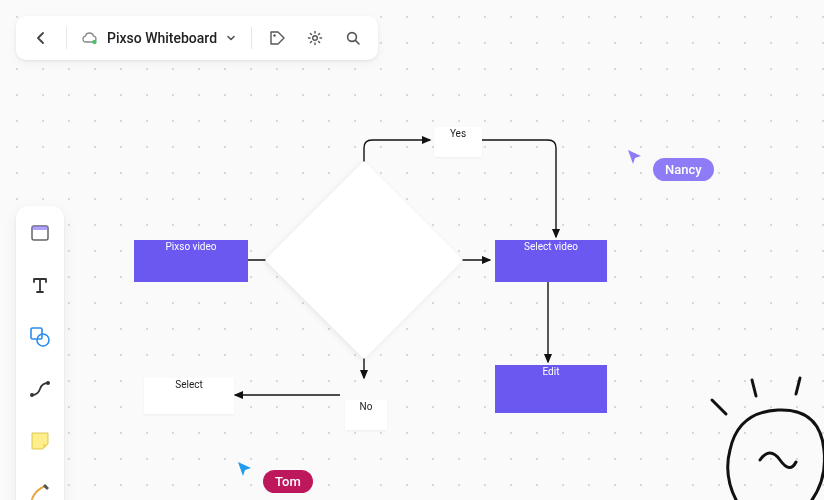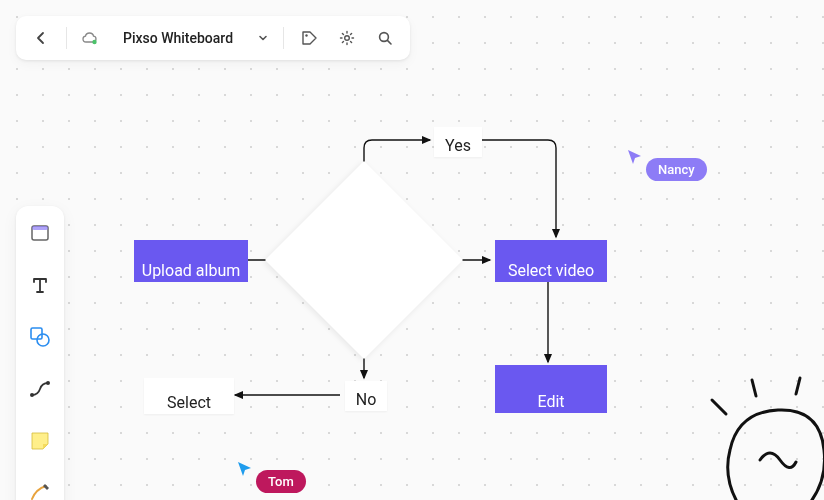--- a/index.html
+++ b/index.html
@@ -1,30 +1,30 @@
 <!DOCTYPE html>
 <html><head>
 <meta charset="utf-8">
 <style>
 *{box-sizing:border-box;margin:0;padding:0}
 body{font-family:-apple-system,BlinkMacSystemFont,"Segoe UI",Roboto,sans-serif;background:#fafafa;width:824px;height:500px;overflow:hidden;position:relative}
 .dotgrid{position:absolute;inset:0;background-image:radial-gradient(circle,#d8d8d8 1px,transparent 1px);background-size:26px 26px;background-position:4px 4px}
 .topbar{position:absolute;top:16px;left:16px;height:44px;background:#fff;border-radius:10px;box-shadow:0 1px 3px rgba(0,0,0,0.08),0 4px 12px rgba(0,0,0,0.04);display:flex;align-items:center;padding:0 8px;gap:4px}
 .tb-btn{width:34px;height:34px;display:flex;align-items:center;justify-content:center;border-radius:6px;cursor:pointer;color:#555}
-.tb-title{display:flex;align-items:center;gap:24px;padding:0 6px;cursor:pointer;font-size:14px;color:#222;font-weight:500}
+.tb-title{display:flex;align-items:center;gap:8px;padding:0 6px;cursor:pointer;font-size:14px;color:#222;font-weight:500}
 .tb-sep{width:1px;height:22px;background:#e6e6e6;margin:0 4px}
 .sidebar{position:absolute;left:16px;top:206px;width:48px;background:#fff;border-radius:12px;box-shadow:0 1px 3px rgba(0,0,0,0.08),0 4px 16px rgba(0,0,0,0.05);display:flex;flex-direction:column;align-items:center;padding:10px 0;gap:18px}
 .sb-btn{width:34px;height:34px;display:flex;align-items:center;justify-content:center;cursor:pointer;border-radius:6px;color:#444}
 .canvas{position:absolute;inset:0}
-.node{position:absolute;display:flex;align-items:flex-end;justify-content:center;font-size:16px;text-align:center;line-height:1.35}
+.node{position:absolute;display:flex;align-items:flex-start;justify-content:center;font-size:10px;text-align:center;line-height:1.35}
 .node-purple{background:#6a58f0;color:#fff}
 .node-white{background:#fff;color:#222;box-shadow:0 1px 2px rgba(0,0,0,0.05)}
 .diamond{position:absolute;width:140px;height:140px;transform:rotate(45deg);background:#fff;box-shadow:0 2px 6px rgba(0,0,0,0.08)}
 .diamond-label{position:absolute;width:140px;text-align:center;font-size:14px;color:#222;line-height:1.35}
-.cursor-tag{position:absolute;display:flex;align-items:flex-start;gap:2px}
+.cursor-tag{position:absolute;display:flex;align-items:flex-start;gap:9px}
 .cursor-tag svg{display:block}
 .tag-pill{padding:4px 12px;border-radius:999px;color:#fff;font-size:13px;font-weight:500;margin-top:10px}
 .bulb{position:absolute;right:-18px;bottom:-20px;pointer-events:none}
 svg{display:block}
 </style>
 </head>
 <body>
 
 <div class="dotgrid"></div>
 
@@ -46,38 +46,38 @@
     <path d="M480 140 L548 140 Q556 140 556 148 L556 237" fill="none" stroke="#111" stroke-width="1.4" marker-end="url(#ah)"></path>
 
     <line x1="548" y1="282" x2="548" y2="362" stroke="#111" stroke-width="1.4" marker-end="url(#ah)"></line>
 
     <line x1="364" y1="330" x2="364" y2="378" stroke="#111" stroke-width="1.4" marker-end="url(#ah)"></line>
 
     <line x1="340" y1="395" x2="235" y2="395" stroke="#111" stroke-width="1.4" marker-end="url(#ah)"></line>
   </svg>
 
   <div class="node node-purple" style="left:134px;top:240px;width:114px;height:42px">
-    <span>Upload album</span>
+    <span>Pixso video</span>
   </div>
 
   <div class="diamond" style="left:294px;top:190px"></div>
 
   <div class="node node-white" style="left:434px;top:127px;width:48px;height:30px">
     <span>Yes</span>
   </div>
 
   <div class="node node-purple" style="left:495px;top:240px;width:112px;height:42px">
     <span>Select video</span>
   </div>
 
   <div class="node node-purple" style="left:495px;top:365px;width:112px;height:48px">
     <span>Edit</span>
   </div>
 
-  <div class="node node-white" style="left:345px;top:381px;width:42px;height:30px">
+  <div class="node node-white" style="left:345px;top:400px;width:42px;height:30px">
     <span>No</span>
   </div>
 
   <div class="node node-white" style="left:144px;top:378px;width:90px;height:36px">
     <span>Select</span>
   </div>
 
   <div class="cursor-tag" style="left:626px;top:148px">
     <svg width="18" height="18" viewBox="0 0 18 18">
       <path d="M2 2 L15 8 L9 10 L7 16 Z" fill="#8d7cf6"></path>

